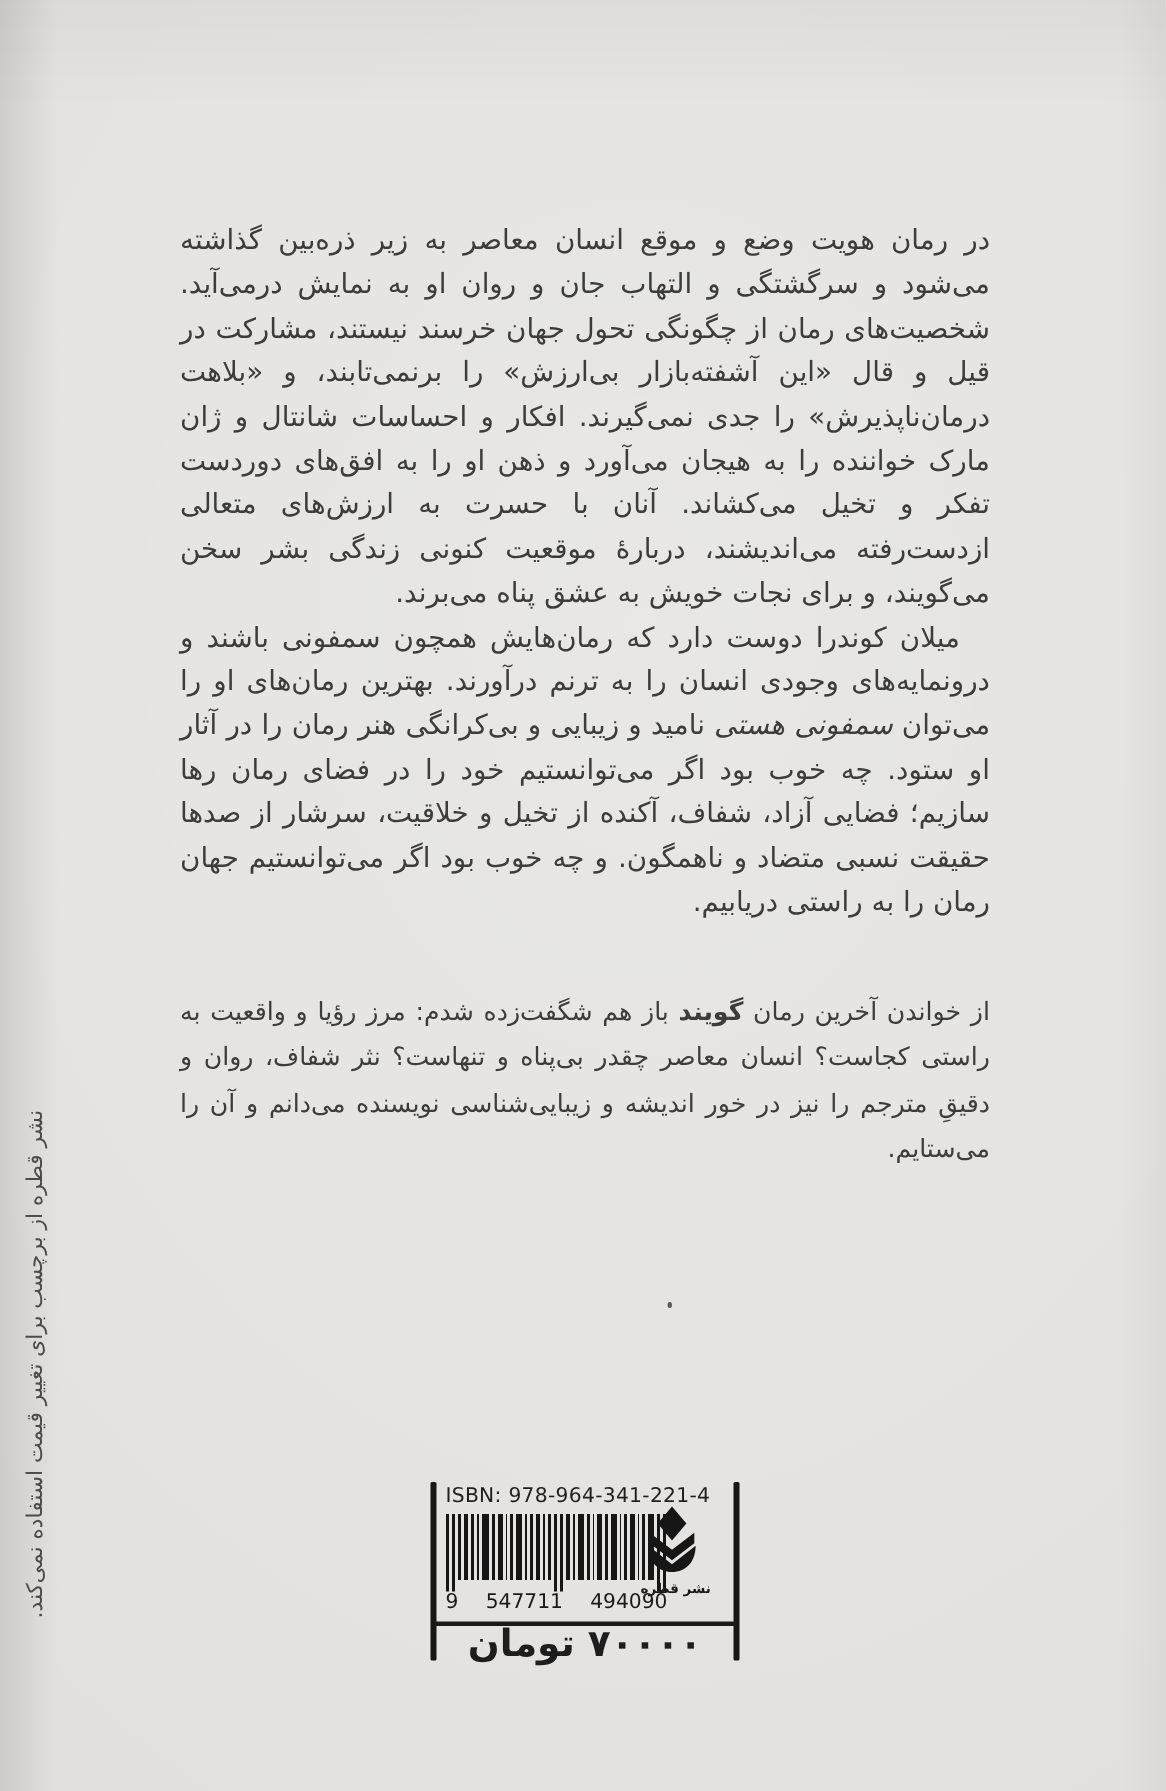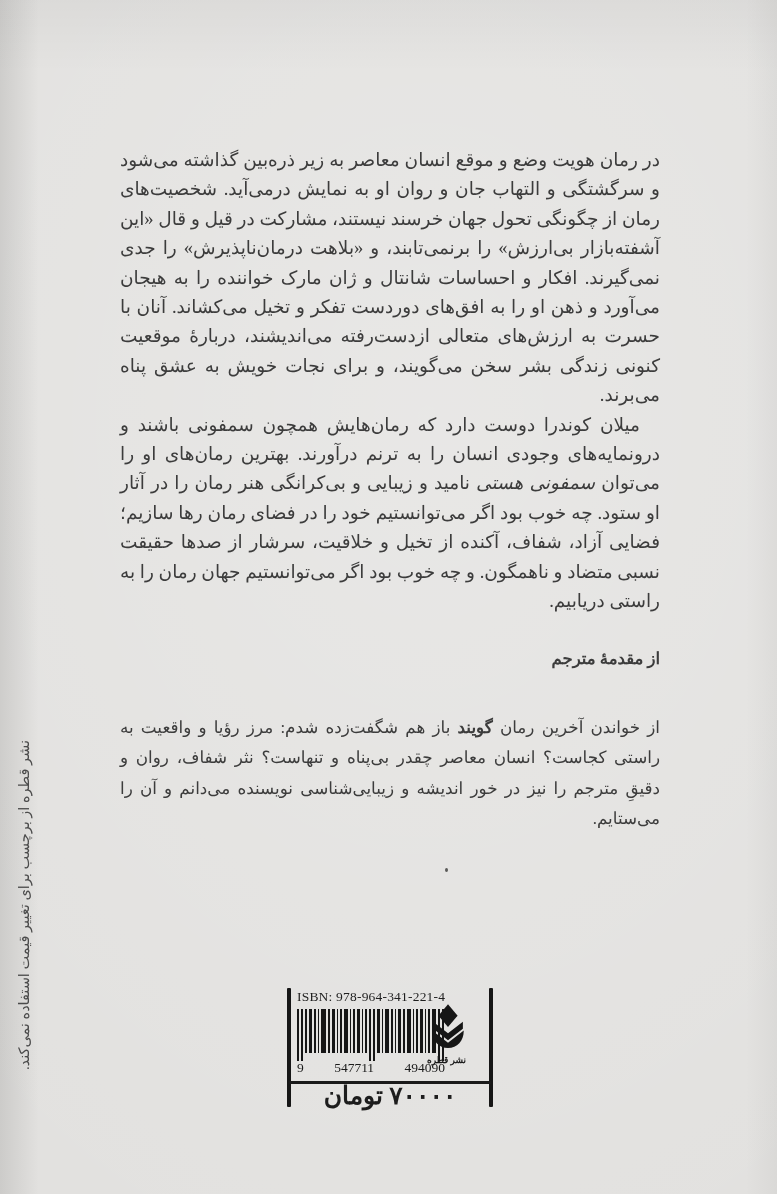--- a/index.html
+++ b/index.html
@@ -4,21 +4,20 @@
 <style>
   html,body { margin:0; padding:0; }
   body {
     width:777px; height:1194px;
     font-family:"DejaVu Sans", sans-serif;
     background:#c9c8c6;
   }
   .page {
     position:relative; width:777px; height:1194px; overflow:hidden;
     background:#e2e1df;
-    font-family:Liberation Serif, serif;
   }
   .page::before {
     content:""; position:absolute; inset:0; pointer-events:none;
     background:
       linear-gradient(90deg, rgba(90,90,88,0.16), rgba(0,0,0,0) 5%),
       linear-gradient(270deg, rgba(120,120,118,0.08), rgba(0,0,0,0) 4%),
       linear-gradient(180deg, rgba(0,0,0,0.04), rgba(0,0,0,0) 6%),
       radial-gradient(140% 120% at 55% 35%, rgba(255,255,255,0.22), rgba(0,0,0,0) 65%);
   }
 
@@ -83,21 +82,20 @@
   .speck { position:absolute; width:3px; height:4px; background:#5a5a58; border-radius:50%; }
 </style>
 </head>
 <body>
 
 <div class="page">
 
   <main class="cover-text">
     <p class="p1"><span>در رمان هویت وضع و موقع انسان معاصر به زیر ذره‌بین گذاشته می‌شود و سرگشتگی و التهاب جان و روان او به نمایش درمی‌آید. شخصیت‌های رمان از چگونگی تحول جهان خرسند نیستند، مشارکت در قیل و قال «این آشفته‌بازار بی‌ارزش» را برنمی‌تابند، و «بلاهت درمان‌ناپذیرش» را جدی نمی‌گیرند. افکار و احساسات شانتال و ژان مارک خواننده را به هیجان می‌آورد و ذهن او را به افق‌های دوردست تفکر و تخیل می‌کشاند. آنان با حسرت به ارزش‌های متعالی ازدست‌رفته می‌اندیشند، دربارهٔ موقعیت کنونی زندگی بشر سخن می‌گویند، و برای نجات خویش به عشق پناه می‌برند.</span></p>
     <p class="p2"><span>میلان کوندرا دوست دارد که رمان‌هایش همچون سمفونی باشند و درونمایه‌های وجودی انسان را به ترنم درآورند. بهترین رمان‌های او را می‌توان </span><span class="title-run">سمفونی هستی</span><span> نامید و زیبایی و بی‌کرانگی هنر رمان را در آثار او ستود. چه خوب بود اگر می‌توانستیم خود را در فضای رمان رها سازیم؛ فضایی آزاد، شفاف، آکنده از تخیل و خلاقیت، سرشار از صدها حقیقت نسبی متضاد و ناهمگون. و چه خوب بود اگر می‌توانستیم جهان رمان را به راستی دریابیم.</span></p>
-    <p class="attr">از مقدمهٔ مترجم</p>
     <blockquote class="quote"><span>از خواندن آخرین رمان </span><span class="bold-run">گویند</span><span> باز هم شگفت‌زده شدم: مرز رؤیا و واقعیت به راستی کجاست؟ انسان معاصر چقدر بی‌پناه و تنهاست؟ نثر شفاف، روان و دقیقِ مترجم را نیز در خور اندیشه و زیبایی‌شناسی نویسنده می‌دانم و آن را می‌ستایم.</span></blockquote>
   </main>
 
   <div class="side-note">نشر قطره از برچسب برای تغییر قیمت استفاده نمی‌کند.</div>
 
   <section class="barcode-box">
     <div class="frame-bar frame-left"></div>
     <div class="frame-bar frame-right"></div>
 
     <div class="isbn">ISBN: 978-964-341-221-4</div>

